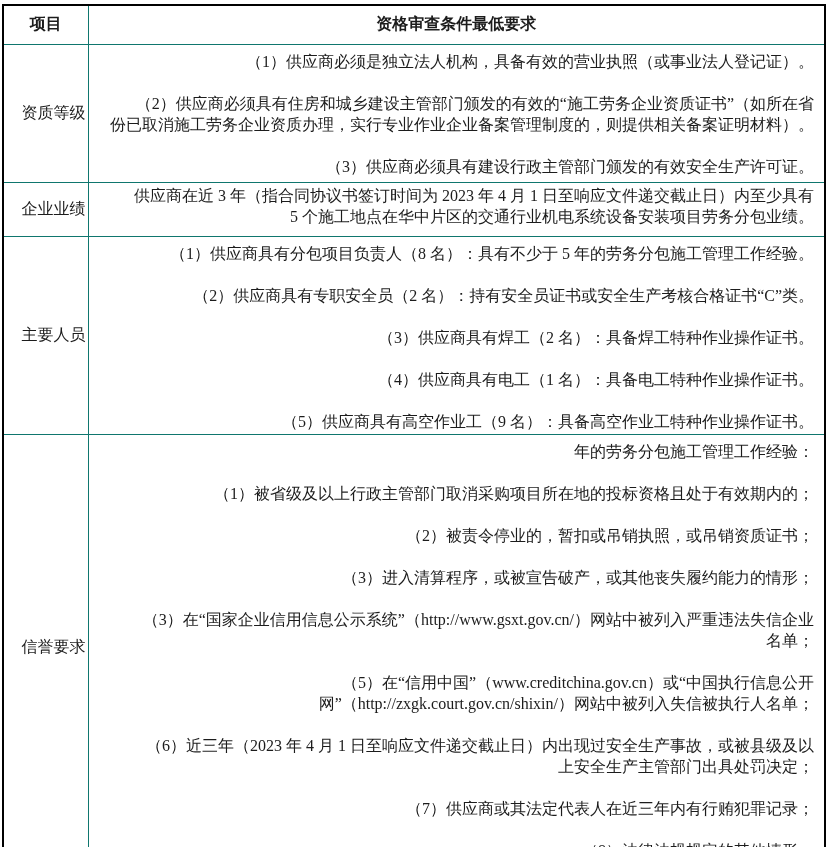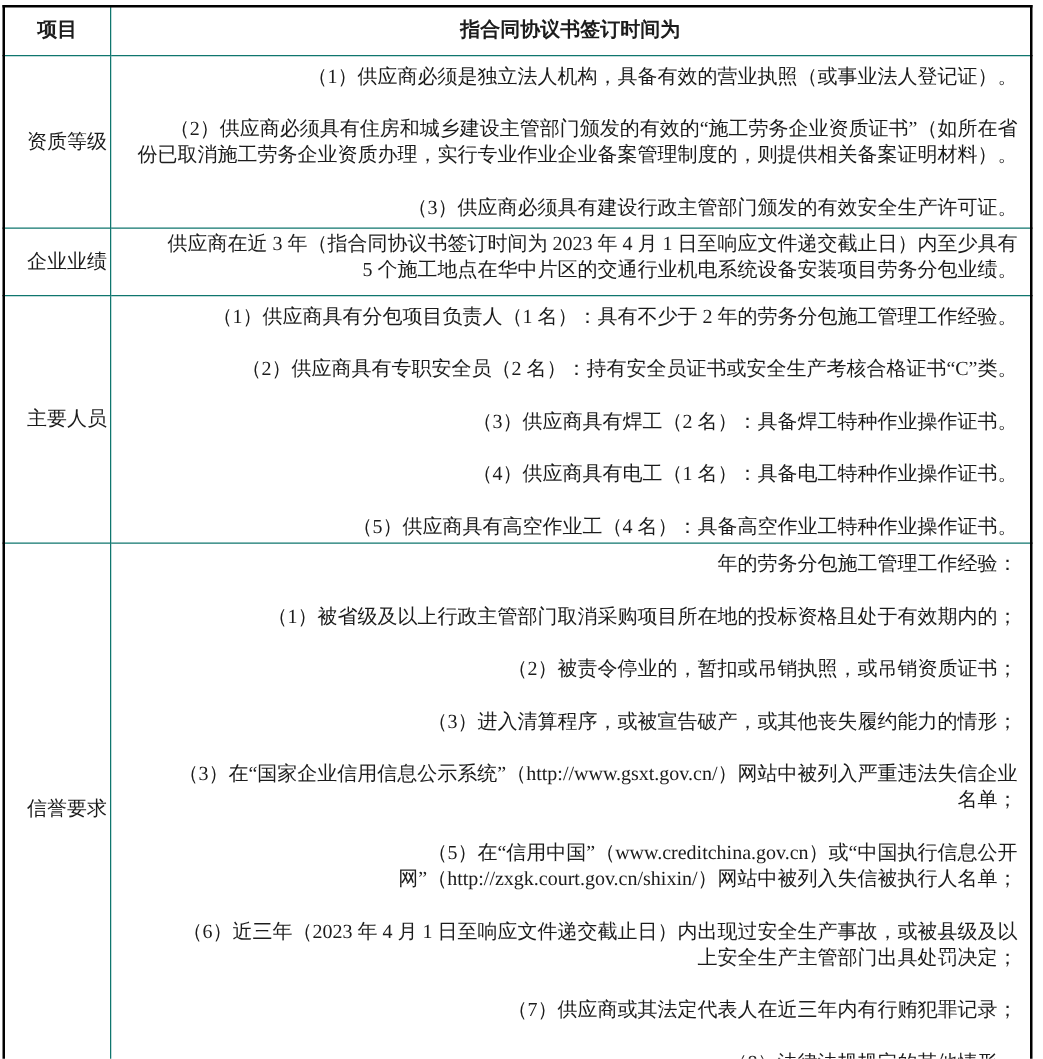--- a/index.html
+++ b/index.html
@@ -71,21 +71,21 @@
 <div class="page">
   <table class="qual-table">
     <colgroup>
       <col class="c-label">
       <col class="c-content">
     </colgroup>
 
     <tbody>
         <tr class="hdr">
       <th>项目</th>
-      <th>指合同协议书签订时间为</th>
+      <th>资格审查条件最低要求</th>
     </tr>
 
     <tr class="r-qual">
       <td class="label">资质等级</td>
       <td class="content">
         <p>（1）供应商必须是独立法人机构，具备有效的营业执照（或事业法人登记证）。</p>
         <p>（2）供应商必须具有住房和城乡建设主管部门颁发的有效的“施工劳务企业资质证书”（如所在省份已取消施工劳务企业资质办理，实行专业作业企业备案管理制度的，则提供相关备案证明材料）。</p>
         <p>（3）供应商必须具有建设行政主管部门颁发的有效安全生产许可证。</p>
       </td>
     </tr>
@@ -93,25 +93,25 @@
     <tr class="r-perf">
       <td class="label">企业业绩</td>
       <td class="content tight">
         <p>供应商在近 3 年（指合同协议书签订时间为 2023 年 4 月 1 日至响应文件递交截止日）内至少具有 5 个施工地点在华中片区的交通行业机电系统设备安装项目劳务分包业绩。</p>
       </td>
     </tr>
 
     <tr class="r-staff">
       <td class="label">主要人员</td>
       <td class="content">
-        <p>（1）供应商具有分包项目负责人（1 名）：具有不少于 2 年的劳务分包施工管理工作经验。</p>
+        <p>（1）供应商具有分包项目负责人（8 名）：具有不少于 5 年的劳务分包施工管理工作经验。</p>
         <p>（2）供应商具有专职安全员（2 名）：持有安全员证书或安全生产考核合格证书“C”类。</p>
         <p>（3）供应商具有焊工（2 名）：具备焊工特种作业操作证书。</p>
         <p>（4）供应商具有电工（1 名）：具备电工特种作业操作证书。</p>
-        <p>（5）供应商具有高空作业工（4 名）：具备高空作业工特种作业操作证书。</p>
+        <p>（5）供应商具有高空作业工（9 名）：具备高空作业工特种作业操作证书。</p>
       </td>
     </tr>
 
     <tr class="r-credit">
       <td class="label">信誉要求</td>
       <td class="content">
         <p>年的劳务分包施工管理工作经验：</p>
         <p>（1）被省级及以上行政主管部门取消采购项目所在地的投标资格且处于有效期内的；</p>
         <p>（2）被责令停业的，暂扣或吊销执照，或吊销资质证书；</p>
         <p>（3）进入清算程序，或被宣告破产，或其他丧失履约能力的情形；</p>

